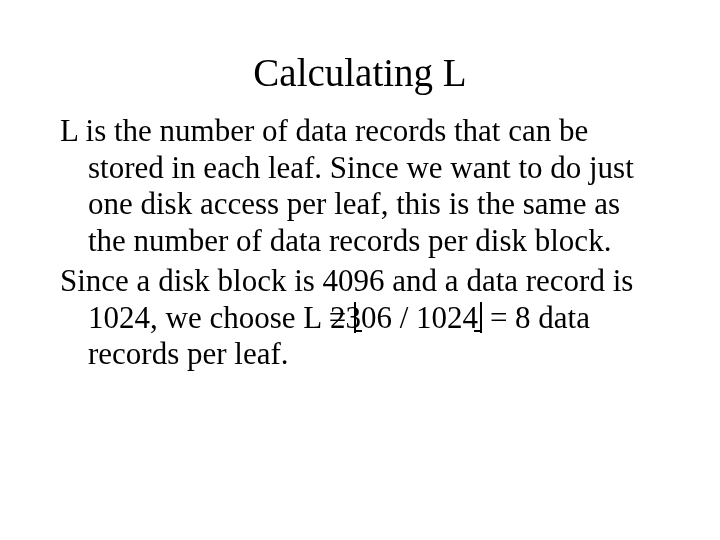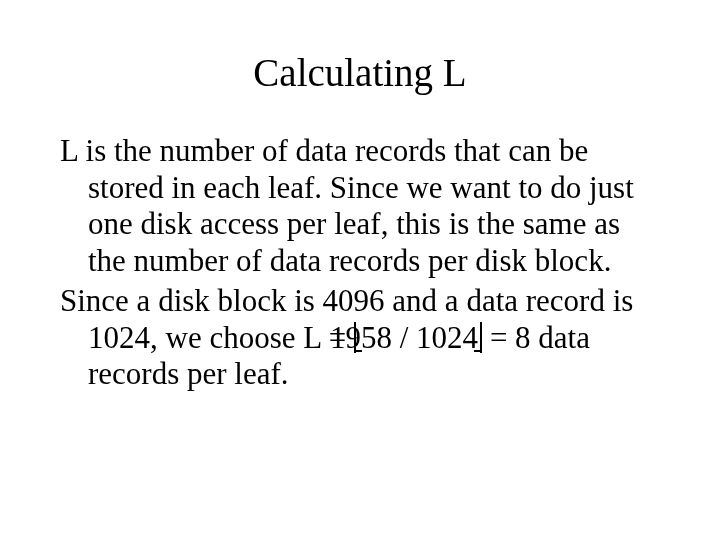--- a/index.html
+++ b/index.html
@@ -14,21 +14,21 @@
   .slide {
     width: 720px;
     height: 540px;
     box-sizing: border-box;
     padding: 50px 60px 0 60px;
   }
   .title {
     text-align: center;
     font-size: 39px;
     font-weight: normal;
-    margin: 0 0 38px 0;
+    margin: 0 0 18px 0;
   }
   .body {
     font-size: 31px;
     line-height: 1.18;
   }
   .para {
     margin: 0 0 4px 0;
     text-indent: -28px;
     padding-left: 28px;
   }
@@ -53,16 +53,16 @@
   .floor::after { right: 0; }
 </style>
 </head>
 <body>
 
 <div class="slide">
   <h1 class="title">Calculating L</h1>
   <div class="body">
     <p class="para">L is the number of data records that can be stored in each leaf.  Since we want to do just one disk access per leaf, this is the same as the number of data records per disk block.</p>
     <p class="para">
-      <span>Since a disk block is 4096 and a data record is 1024, we choose L = </span><span class="floor"><span>1958 / 1024</span></span><span> = 8 data records per leaf.</span>
+      <span>Since a disk block is 4096 and a data record is 1024, we choose L = </span><span class="floor"><span>2306 / 1024</span></span><span> = 8 data records per leaf.</span>
     </p>
   </div>
 </div>
 
 </body></html>

